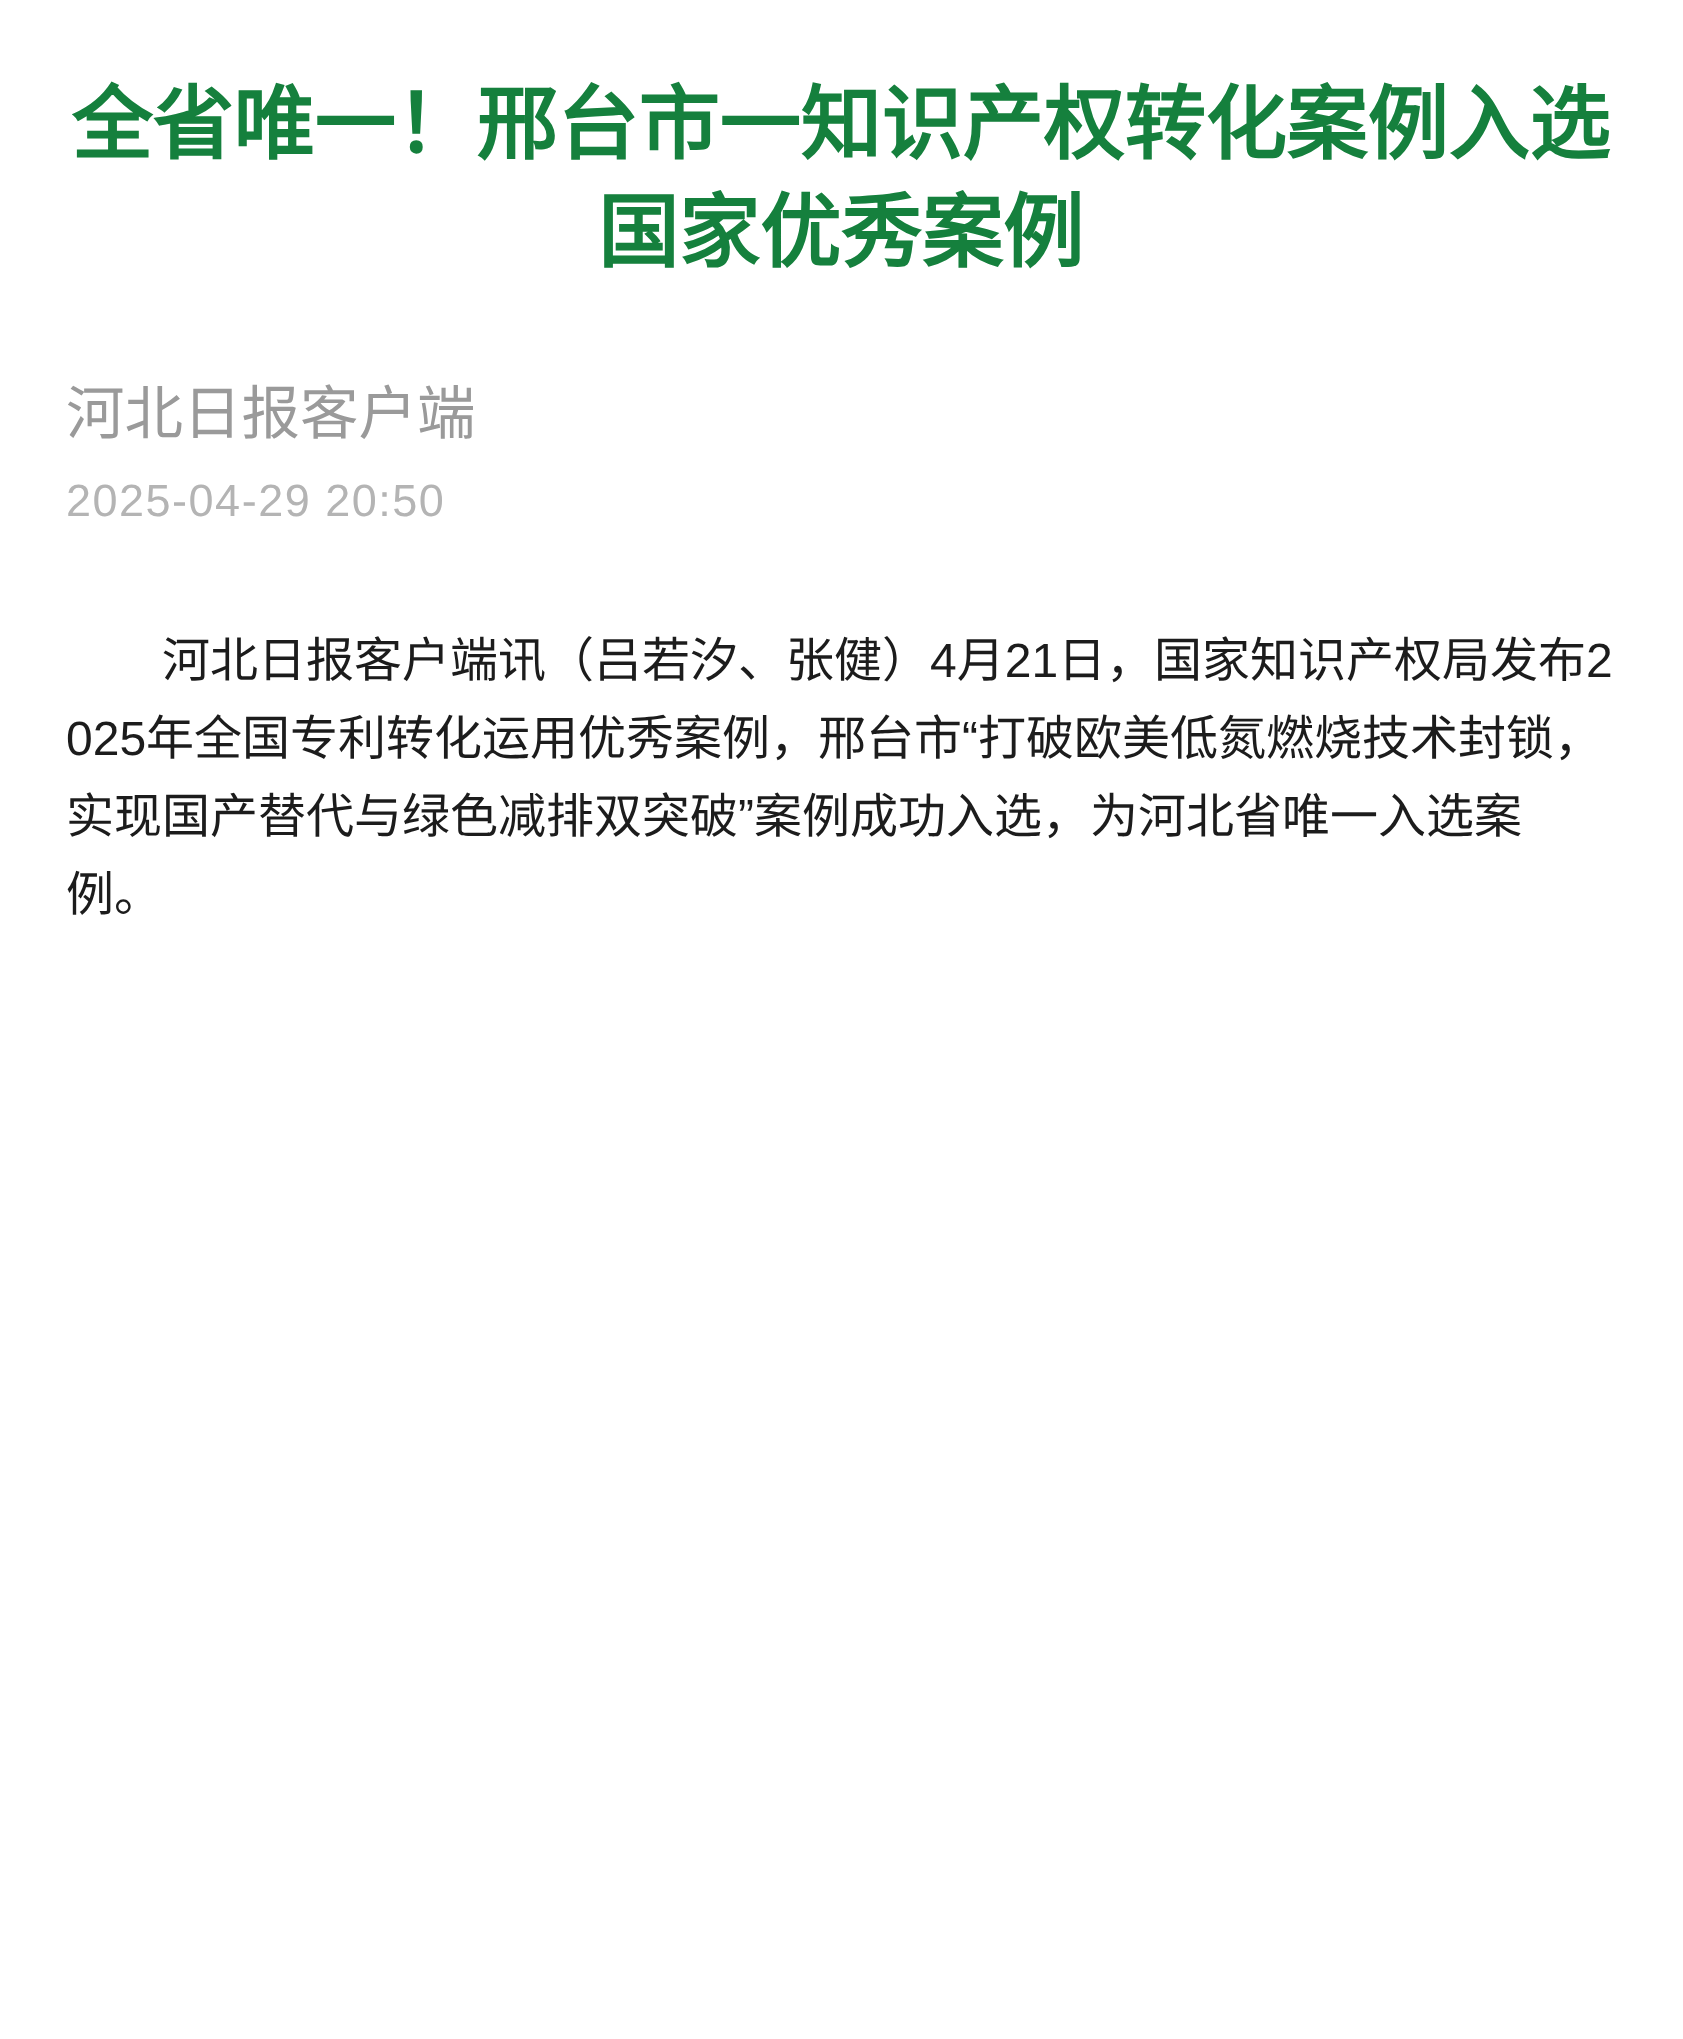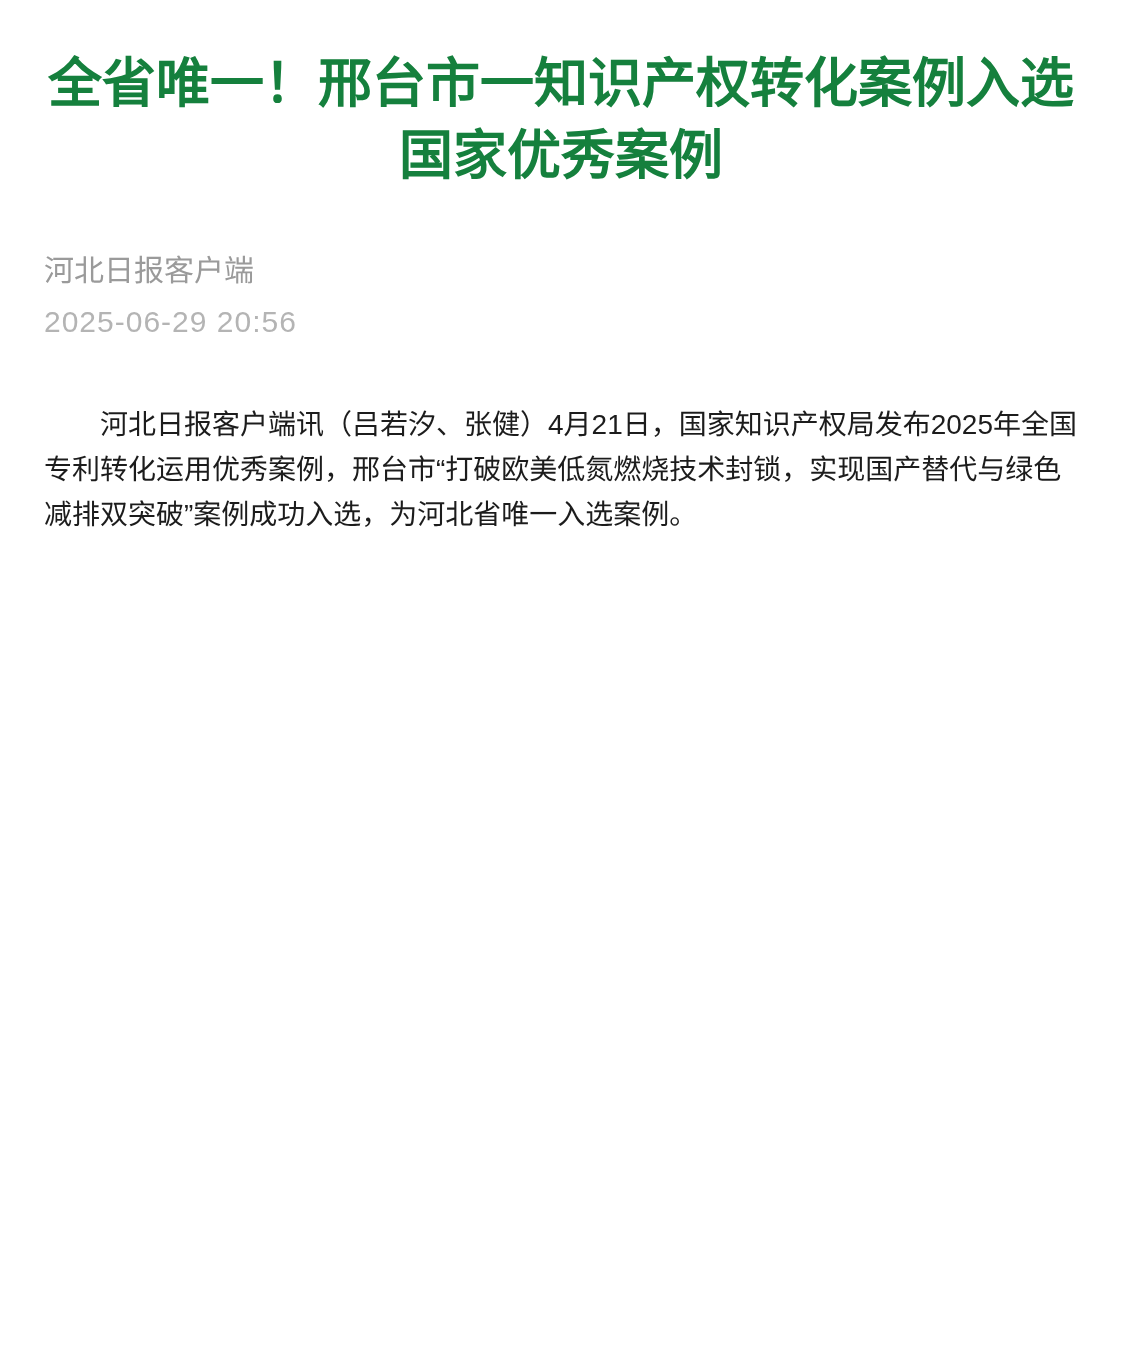--- a/index.html
+++ b/index.html
@@ -25,52 +25,52 @@
     color: #15803d;
     letter-spacing: 0px;
     margin: 0 0 56px 0;
     word-break: break-all;
     text-align: center;
   }
   .meta {
     margin-bottom: 58px;
   }
   .meta-source {
-    font-size: 30px;
+    font-size: 39px;
     line-height: 1.5;
     color: #9a9a9a;
     margin-bottom: 6px;
   }
   .meta-time {
     font-size: 30px;
     line-height: 1.5;
     color: #b4b4b4;
     letter-spacing: 1px;
   }
   .body-text p {
-    font-size: 28px;
+    font-size: 32px;
     line-height: 1.62;
     color: #1c1c1c;
     margin: 0 0 40px 0;
     text-indent: 2em;
     word-break: break-all;
   }
   .body-text p:last-child {
     margin-bottom: 0;
   }
 </style>
 </head>
 <body>
 
 <div class="article">
 
   <h1 class="article-title">全省唯一！邢台市一知识产权转化案例入选国家优秀案例</h1>
 
   <div class="meta">
     <div class="meta-source">河北日报客户端</div>
-    <div class="meta-time">2025-06-29 20:56</div>
+    <div class="meta-time">2025-04-29 20:50</div>
   </div>
 
   <div class="body-text">
     <p>河北日报客户端讯（吕若汐、张健）4月21日，国家知识产权局发布2025年全国专利转化运用优秀案例，邢台市“打破欧美低氮燃烧技术封锁，实现国产替代与绿色减排双突破”案例成功入选，为河北省唯一入选案例。</p>
   </div>
 
 </div>
 
 </body></html>

